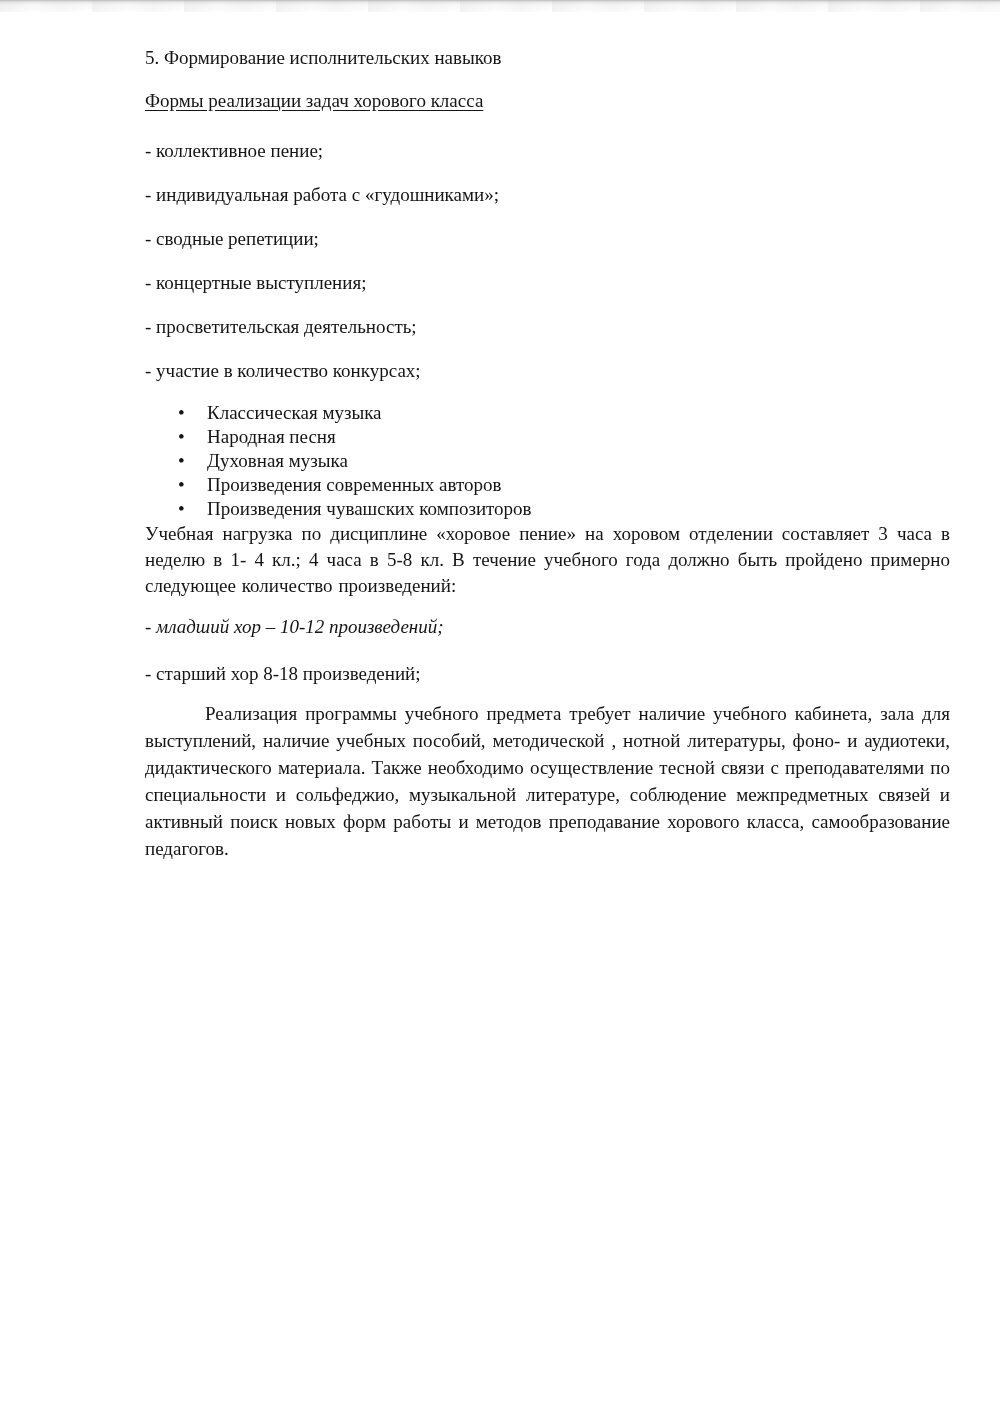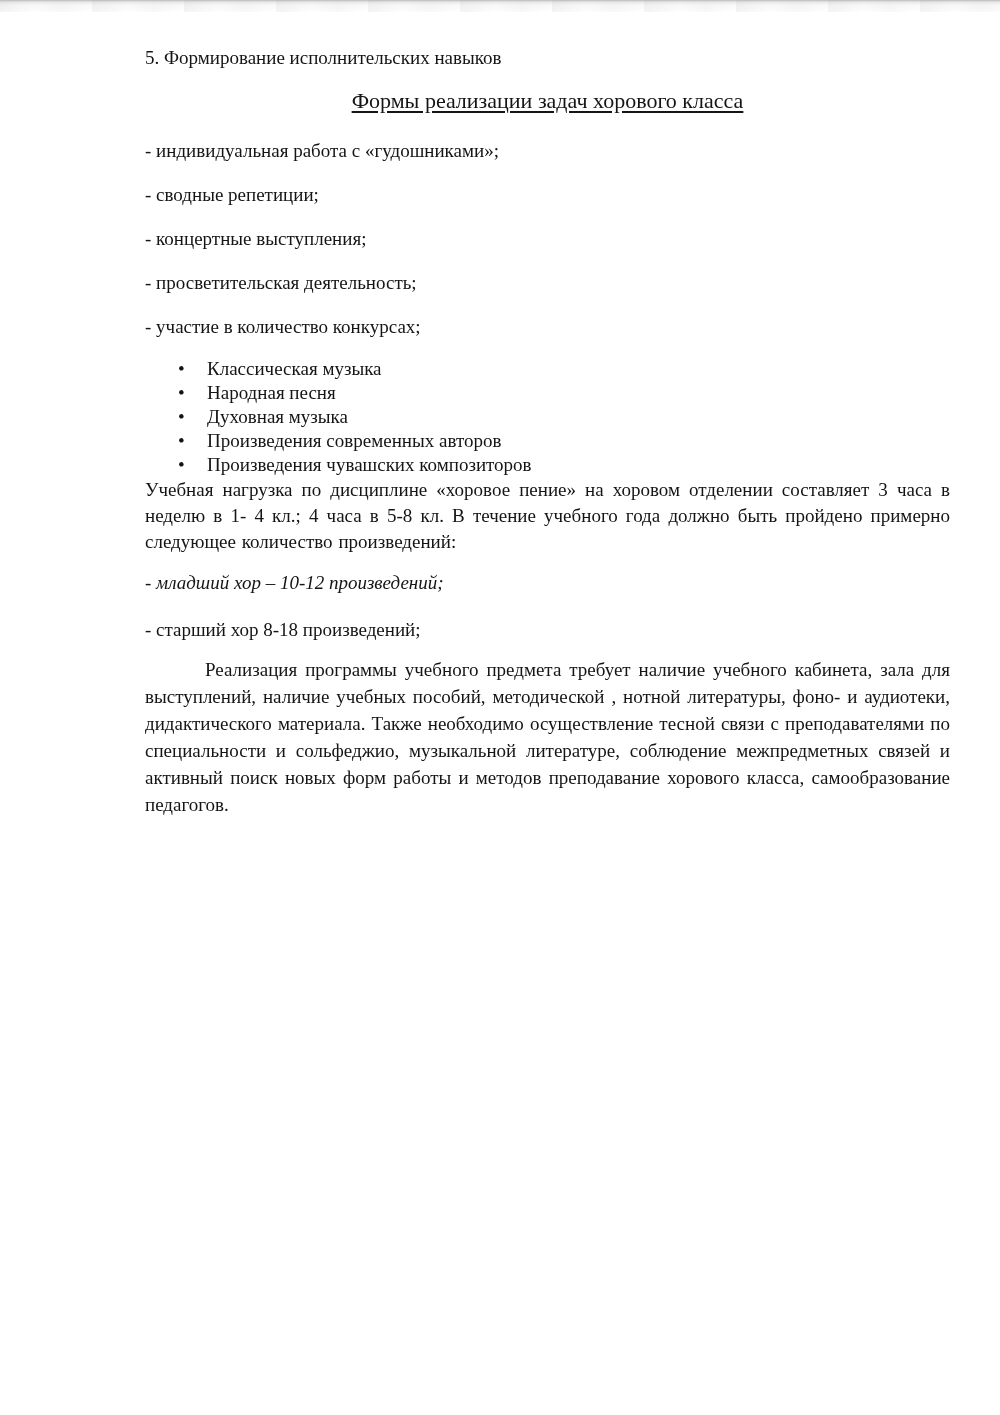--- a/index.html
+++ b/index.html
@@ -35,23 +35,23 @@
     top: 44px;
     left: 145px;
     width: 805px;
   }
   .content p, .content h2, .content div { margin-top: 0; }
   .line {
     line-height: 27px;
     margin: 0 0 16px 0;
   }
   h2.center-head {
-    font-size: 22px;
+    font-size: 19px;
     font-weight: normal;
-    text-align: center;
+    text-align: left;
     line-height: 27px;
     margin: 0 0 23px 0;
   }
   h2.center-head .u { text-decoration: underline; text-underline-offset: 3px; }
   .dash-item {
     line-height: 27px;
     margin: 0 0 17px 0;
   }
   h2.head-repertoire { margin: 0 0 17px 0; }
   .bullet-row {
@@ -88,20 +88,21 @@
 <div class="page">
   <div class="scan-top"></div>
 
   <div class="content">
 
     <p class="line">5. Формирование исполнительских навыков</p>
 
     <h2 class="center-head"><span class="u">Формы реализации задач хорового класса</span><span></span></h2>
 
     <div class="dash-list">
+      <p class="dash-item">- коллективное пение;</p>
       <p class="dash-item">- индивидуальная работа с «гудошниками»;</p>
       <p class="dash-item">- сводные репетиции;</p>
       <p class="dash-item">- концертные выступления;</p>
       <p class="dash-item">- просветительская деятельность;</p>
       <p class="dash-item">- участие в количество конкурсах;</p>
     </div>
 
 
     <div class="bullet-list">
       <p class="bullet-row"><span class="bullet-marker">•</span><span>Классическая музыка</span></p>

